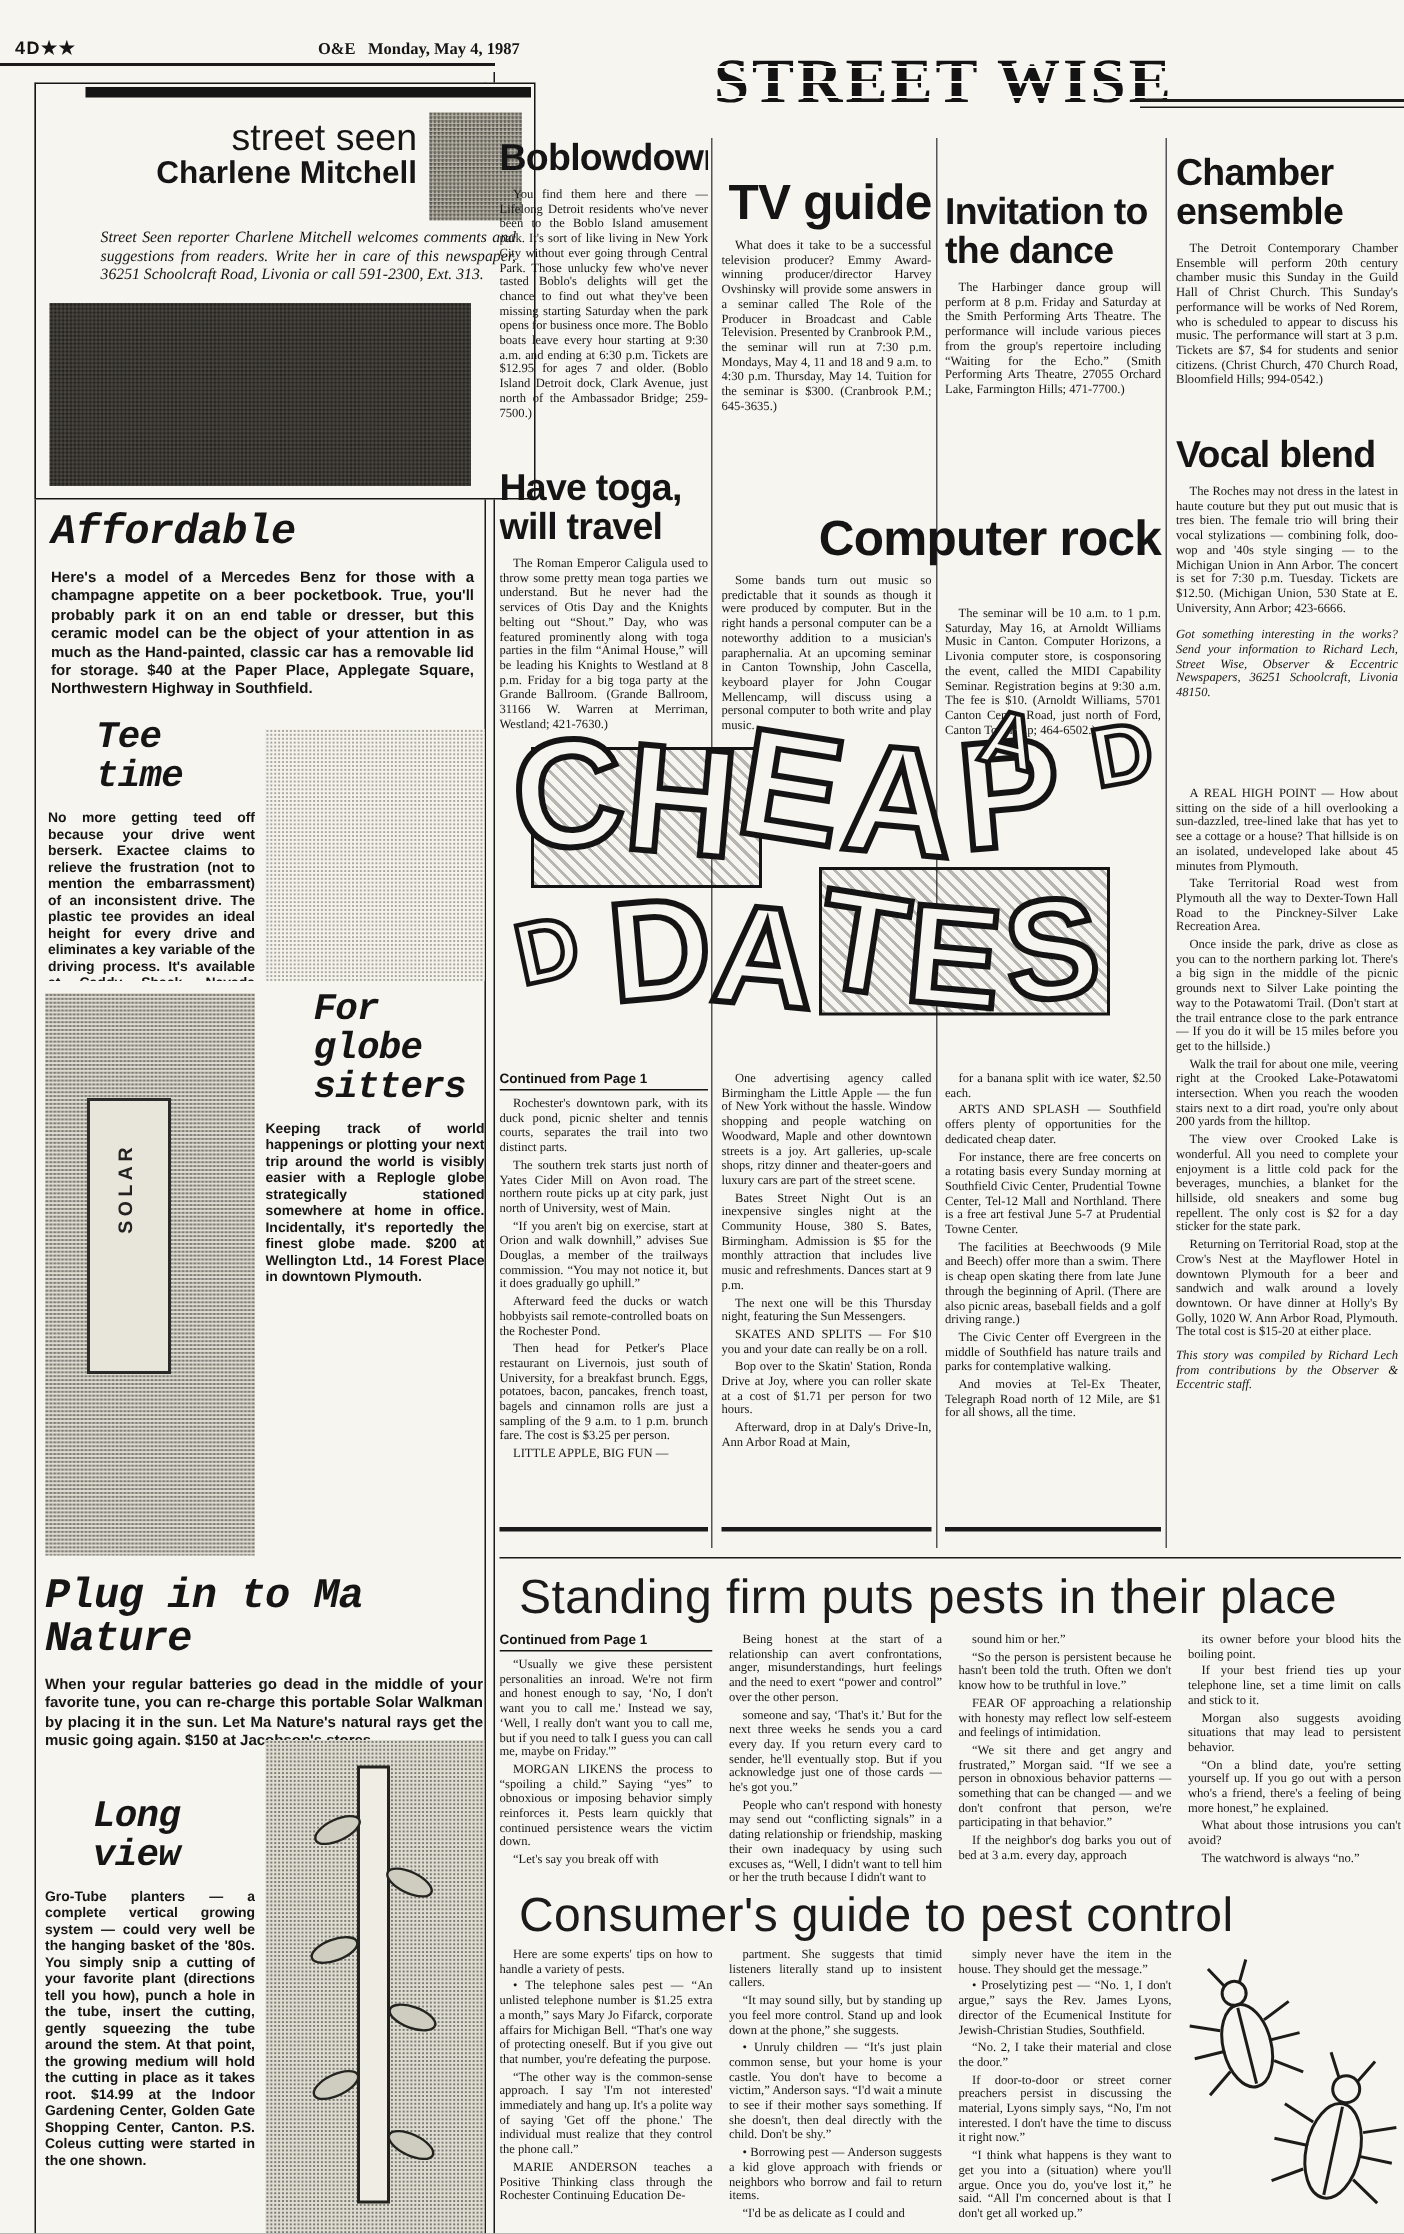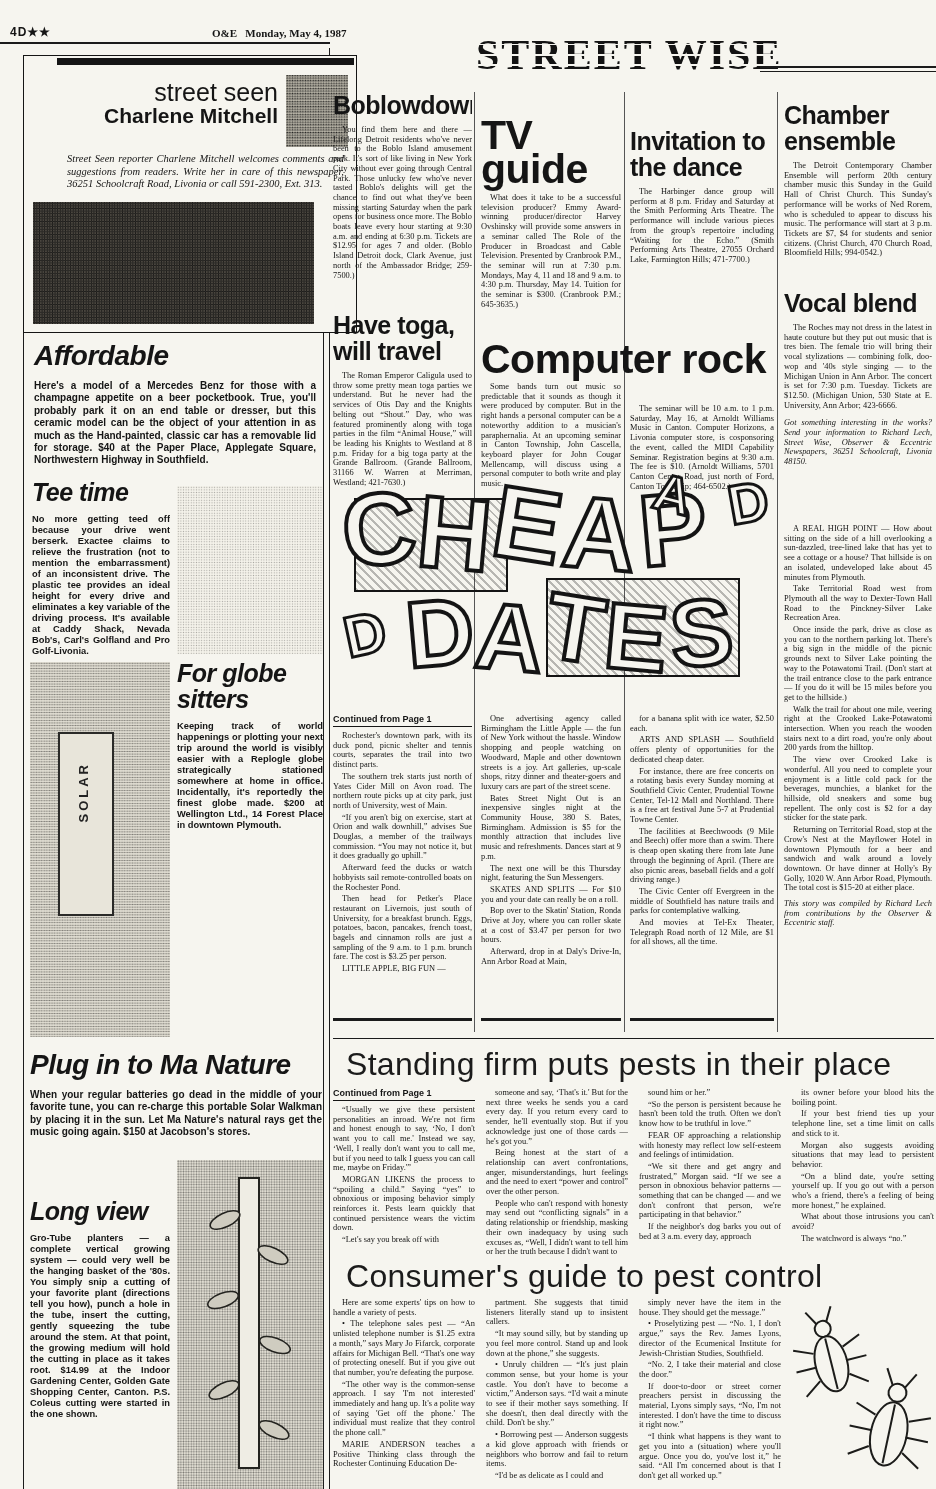--- a/index.html
+++ b/index.html
@@ -12,25 +12,25 @@
   
   .edition{font-family:"Liberation Sans",sans-serif;font-weight:bold;font-size:12px;letter-spacing:1px;}
   .dateline{font-family:"Liberation Serif",serif;font-weight:bold;font-size:11px;}
   
   .masthead{font-family:"Liberation Serif",serif;font-weight:bold;font-size:42px;letter-spacing:2px;line-height:50px;
     background:repeating-linear-gradient(180deg,#131313 0 4px,#f6f5ef 4px 5.5px,#131313 5.5px 10px);
     -webkit-background-clip:text;background-clip:text;color:transparent;white-space:nowrap;}
   
   .ah{font-family:"Liberation Sans",sans-serif;font-weight:bold;letter-spacing:-0.5px;
       font-size:25px;line-height:26px;margin:0 0 7px 0;}
-  .ah.big{font-size:41px;line-height:34px;}
-  
-  .fh{font-family:Liberation Sans, sans-serif;font-style:italic;font-weight:bold;letter-spacing:-0.5px;
+  .ah.big{font-size:33px;line-height:34px;text-align:right;}
+  
+  .fh{font-family:Liberation Mono, monospace;font-style:italic;font-weight:bold;letter-spacing:-0.5px;
       font-size:28px;line-height:29px;margin:0 0 6px 0;}
-  .fh.small{font-size:25px;line-height:26px;}
+  .fh.small{font-size:25px;line-height:26px;margin-left:32px;}
   
   .bt{font-size:8.4px;line-height:9.7px;text-align:justify;}
   .bt p{margin:0;text-indent:9px;}
   .bt p + p{margin-top:2px;}
   .fb{font-family:"Liberation Sans",sans-serif;font-weight:bold;font-size:9.3px;line-height:11px;text-align:justify;}
   .fb.wide{font-size:10px;line-height:12.4px;}
   .it{font-style:italic;}
   .col{overflow:hidden;}
   .cont{display:block;font-family:"Liberation Sans",sans-serif;font-weight:bold;font-size:9px;
         border-bottom:1px solid #151515;padding-bottom:2px;margin-bottom:4px;text-indent:0;}
@@ -242,21 +242,21 @@
         <p>Then head for Petker's Place restaurant on Livernois, just south of University, for a breakfast brunch. Eggs, potatoes, bacon, pancakes, french toast, bagels and cinnamon rolls are just a sampling of the 9 a.m. to 1 p.m. brunch fare. The cost is $3.25 per person.</p>
         <p>LITTLE APPLE, BIG FUN —</p>
       </div>
   </div>
   <div class="abs col" style="left:481px;top:714px;width:140px;height:300px;">
     <div class="bt">
         <p>One advertising agency called Birmingham the Little Apple — the fun of New York without the hassle. Window shopping and people watching on Woodward, Maple and other downtown streets is a joy. Art galleries, up-scale shops, ritzy dinner and theater-goers and luxury cars are part of the street scene.</p>
         <p>Bates Street Night Out is an inexpensive singles night at the Community House, 380 S. Bates, Birmingham. Admission is $5 for the monthly attraction that includes live music and refreshments. Dances start at 9 p.m.</p>
         <p>The next one will be this Thursday night, featuring the Sun Messengers.</p>
         <p>SKATES AND SPLITS — For $10 you and your date can really be on a roll.</p>
-        <p>Bop over to the Skatin' Station, Ronda Drive at Joy, where you can roller skate at a cost of $3.47 per person for two hours.</p>
+        <p>Bop over to the Skatin' Station, Ronda Drive at Joy, where you can roller skate at a cost of $1.71 per person for two hours.</p>
         <p>Afterward, drop in at Daly's Drive-In, Ann Arbor Road at Main,</p>
       </div>
   </div>
   <div class="abs col" style="left:630px;top:714px;width:144px;height:300px;">
     <div class="bt">
         <p>for a banana split with ice water, $2.50 each.</p>
         <p>ARTS AND SPLASH — Southfield offers plenty of opportunities for the dedicated cheap dater.</p>
         <p>For instance, there are free concerts on a rotating basis every Sunday morning at Southfield Civic Center, Prudential Towne Center, Tel-12 Mall and Northland. There is a free art festival June 5-7 at Prudential Towne Center.</p>
         <p>The facilities at Beechwoods (9 Mile and Beech) offer more than a swim. There is cheap open skating there from late June through the beginning of April. (There are also picnic areas, baseball fields and a golf driving range.)</p>
         <p>The Civic Center off Evergreen in the middle of Southfield has nature trails and parks for contemplative walking.</p>
@@ -285,22 +285,22 @@
     <div class="col" style="width:142px;">
       <span class="cont">Continued from Page 1</span>
       <div class="bt">
           <p>“Usually we give these persistent personalities an inroad. We're not firm and honest enough to say, ‘No, I don't want you to call me.' Instead we say, ‘Well, I really don't want you to call me, but if you need to talk I guess you can call me, maybe on Friday.'”</p>
           <p>MORGAN LIKENS the process to “spoiling a child.” Saying “yes” to obnoxious or imposing behavior simply reinforces it. Pests learn quickly that continued persistence wears the victim down.</p>
           <p>“Let's say you break off with</p>
         </div>
     </div>
     <div class="col" style="width:142px;">
       <div class="bt">
+          <p>Being honest at the start of a relationship can avert confrontations, anger, misunderstandings, hurt feelings and the need to exert “power and control” over the other person.</p>
           <p>someone and say, ‘That's it.' But for the next three weeks he sends you a card every day. If you return every card to sender, he'll eventually stop. But if you acknowledge just one of those cards — he's got you.”</p>
-          <p>Being honest at the start of a relationship can avert confrontations, anger, misunderstandings, hurt feelings and the need to exert “power and control” over the other person.</p>
           <p>People who can't respond with honesty may send out “conflicting signals” in a dating relationship or friendship, masking their own inadequacy by using such excuses as, “Well, I didn't want to tell him or her the truth because I didn't want to</p>
         </div>
     </div>
     <div class="col" style="width:142px;">
       <div class="bt">
           <p>sound him or her.”</p>
           <p>“So the person is persistent because he hasn't been told the truth. Often we don't know how to be truthful in love.”</p>
           <p>FEAR OF approaching a relationship with honesty may reflect low self-esteem and feelings of intimidation.</p>
           <p>“We sit there and get angry and frustrated,” Morgan said. “If we see a person in obnoxious behavior patterns — something that can be changed — and we don't confront that person, we're participating in that behavior.”</p>
           <p>If the neighbor's dog barks you out of bed at 3 a.m. every day, approach</p>

